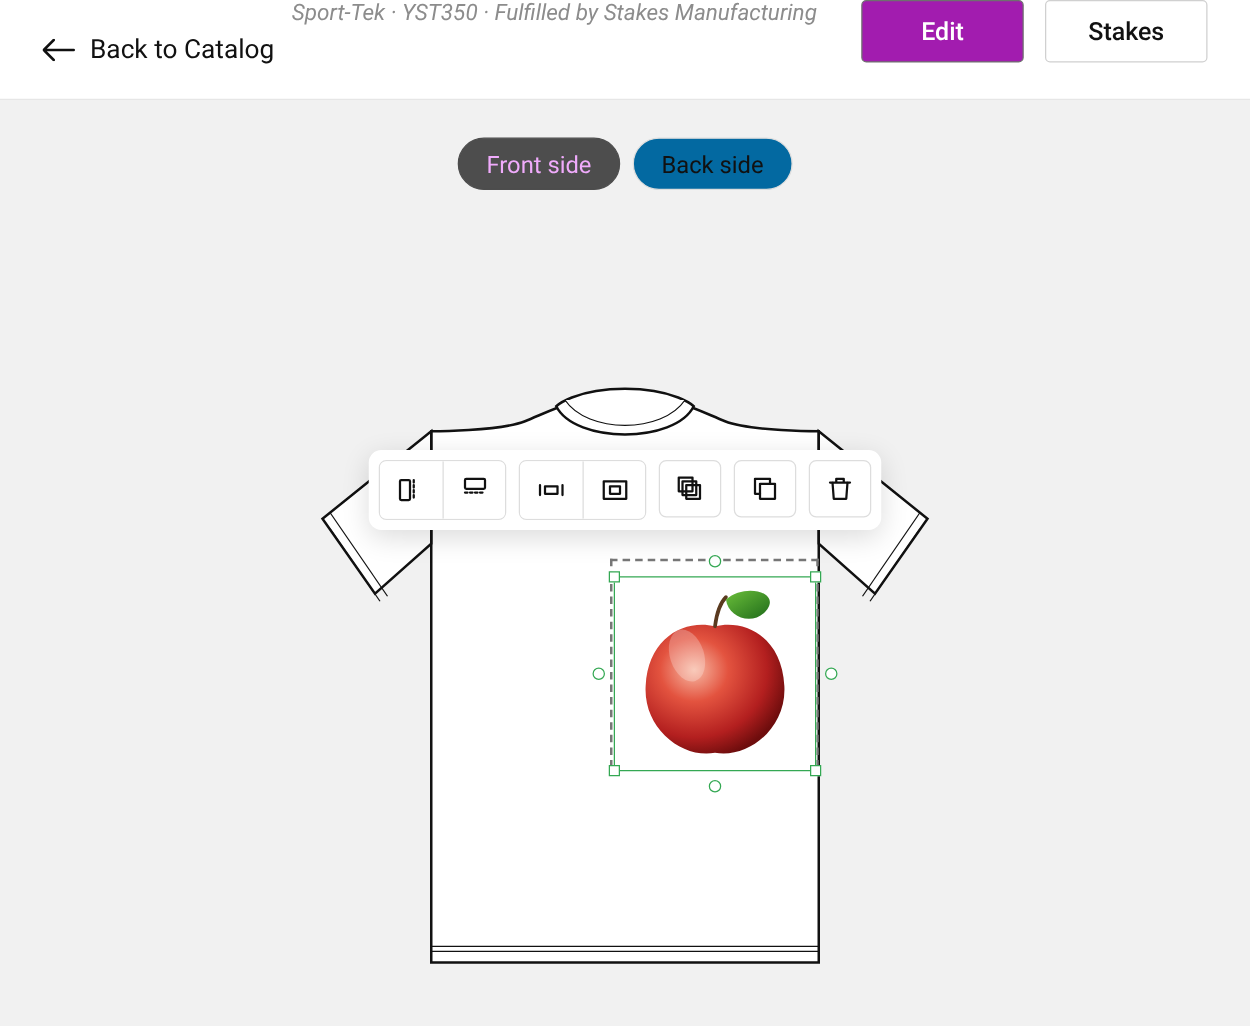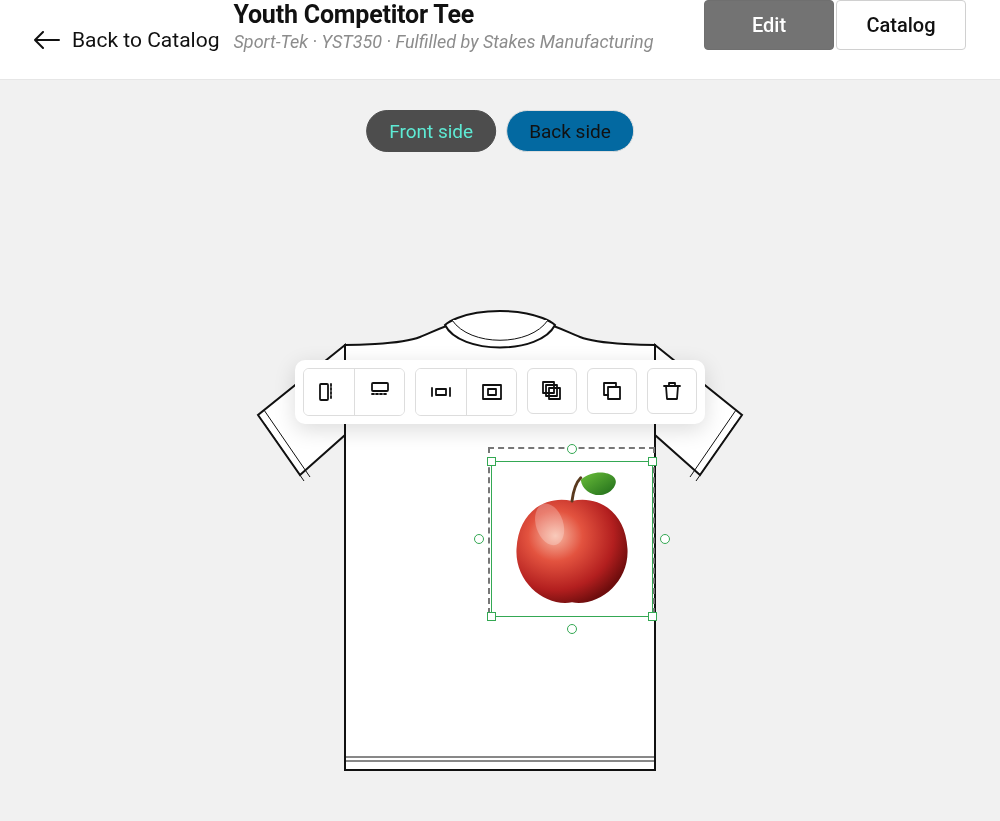--- a/index.html
+++ b/index.html
@@ -34,21 +34,21 @@
     font-size: 20px;
     border-radius: 4px;
     cursor: pointer;
     display: flex;
     align-items: center;
     justify-content: center;
     border: 1px solid #d0d0d0;
     background: #fff;
     font-weight: 500;
   }
-  .btn-dark { background: #737373; color: #fff; border-color: #6f6f6f; margin-right: 2px;}
+  .btn-dark { background: #a21caf; color: #fff; border-color: #6f6f6f; margin-right: 17px;}
 
   
   .canvas {
     position: relative;
     width: 1000px;
     height: 741px;
   }
   
   .side-switch {
     position: absolute;
@@ -62,21 +62,21 @@
     height: 42px;
     padding: 0 22px;
     border-radius: 21px;
     border: 1px solid #ddd;
     background: #0369a1;
     font-size: 19px;
     display: flex;
     align-items: center;
     cursor: pointer;
   }
-  .pill.active { background: #4d4d4d; color: #5eead4; border-color: #4d4d4d; }
+  .pill.active { background: #4d4d4d; color: #f0abfc; border-color: #4d4d4d; }
 
   
   .tee-wrap { position: absolute; left: 50%; top: 175px; transform: translateX(-50%); width: 520px; height: 520px; }
   .tee-svg { width: 100%; height: 100%; }
   .tee-svg path { fill: #fff; stroke: #111; vector-effect: non-scaling-stroke; }
 
   
   .print-area {
     position: absolute;
     left: 488px; top: 367px;
@@ -127,26 +127,25 @@
 <body>
 
 <div class="header">
   <div class="back">
     <svg viewBox="0 0 26 18">
         <path d="M25 9 H1 M9 1 L1 9 L9 17"></path>
       </svg>
     <span>Back to Catalog</span>
   </div>
   <div class="title-block">
-    <div class="title">Youth Competitor Tee</div>
     <div class="subtitle">Sport-Tek · YST350 · Fulfilled by Stakes Manufacturing</div>
   </div>
   <div class="header-actions">
     <div class="btn btn-dark">Edit</div>
-    <div class="btn">Catalog</div>
+    <div class="btn">Stakes</div>
   </div>
 </div>
 
 <div class="canvas">
 
   <div class="side-switch">
     <div class="pill active">Front side</div>
     <div class="pill">Back side</div>
   </div>
 

